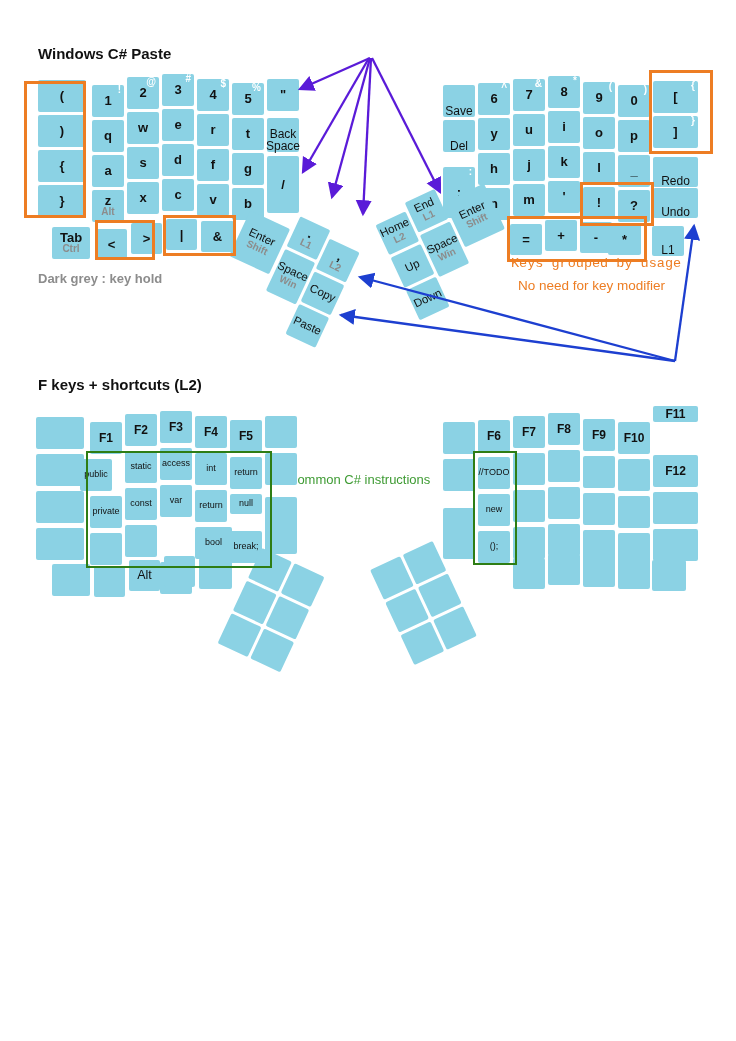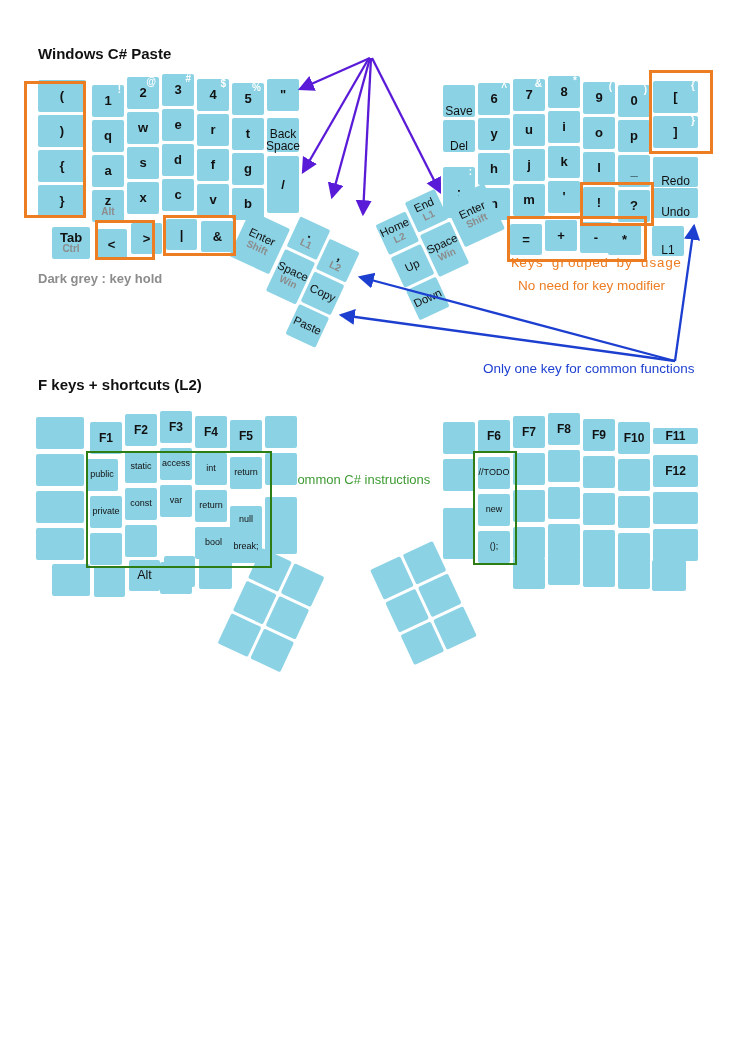--- a/index.html
+++ b/index.html
@@ -34,21 +34,20 @@
 <div class="page">
 
   <div class="title" style="left:38px;top:45px;">Windows C# Paste</div>
 
 
   <div class="note grey" style="left:38px;top:271px;font-size:13px;">Dark grey : key hold</div>
 
   <div class="note orange" style="left:511px;top:256px;font-family:Liberation Mono, monospace;">Keys grouped by usage</div>
   <div class="note orange" style="left:518px;top:278px;">No need for key modifier</div>
 
-  <div class="note blue" style="left:483px;top:361px;">Only one key for common functions</div>
 
   <div class="title" style="left:38px;top:376px;">F keys + shortcuts (L2)</div>
 
   <div class="note green" style="left:288px;top:472px;font-size:13px;">Common C# instructions</div>
 
   <div id="boards">
       <div>
         <div class="key" style="left: 38px; top: 80px; width: 48px; height: 32px;">
           <span>(</span>
         </div>
@@ -271,21 +270,21 @@
           <span>F3</span>
         </div>
         <div class="key fn" style="left: 195px; top: 416px; width: 32px; height: 32px;">
           <span>F4</span>
         </div>
         <div class="key fn" style="left: 230px; top: 420px; width: 32px; height: 32px;">
           <span>F5</span>
         </div>
         <div class="key" style="left: 265px; top: 416px; width: 32px; height: 32px;"></div>
         <div class="key" style="left: 36px; top: 454px; width: 48px; height: 32px;"></div>
-        <div class="key instr" style="left: 86px; top: 459px; width: 32px; height: 32px;">
+        <div class="key instr" style="left: 80px; top: 459px; width: 32px; height: 32px;">
           <span>public</span>
         </div>
         <div class="key instr" style="left: 125px; top: 451px; width: 32px; height: 32px;">
           <span>static</span>
         </div>
         <div class="key instr" style="left: 160px; top: 448px; width: 32px; height: 32px;">
           <span>access</span>
         </div>
         <div class="key instr" style="left: 195px; top: 453px; width: 32px; height: 32px; align-items: center;">
           <span>int</span>
@@ -300,21 +299,21 @@
         </div>
         <div class="key instr" style="left: 125px; top: 488px; width: 32px; height: 32px;">
           <span>const</span>
         </div>
         <div class="key instr" style="left: 160px; top: 485px; width: 32px; height: 32px;">
           <span>var</span>
         </div>
         <div class="key instr" style="left: 195px; top: 490px; width: 32px; height: 32px;">
           <span>return</span>
         </div>
-        <div class="key instr" style="left: 230px; top: 494px; width: 32px; height: 28px; margin-top: 12px;">
+        <div class="key instr" style="left: 230px; top: 494px; width: 32px; height: 20px;">
           <span>null</span>
         </div>
         <div class="key" style="left: 265px; top: 497px; width: 32px; height: 57px;"></div>
         <div class="key" style="left: 36px; top: 528px; width: 48px; height: 32px;"></div>
         <div class="key" style="left: 90px; top: 533px; width: 32px; height: 32px;"></div>
         <div class="key" style="left: 125px; top: 525px; width: 32px; height: 32px;"></div>
         <div class="key instr" style="left: 160px; top: 522px; width: 32px; height: 32px; margin-top: 40px;">
           <span>void</span>
         </div>
         <div class="key instr" style="left: 195px; top: 527px; width: 37px; height: 32px;">
@@ -341,21 +340,21 @@
         </div>
         <div class="key fn" style="left: 548px; top: 413px; width: 32px; height: 32px;">
           <span>F8</span>
         </div>
         <div class="key fn" style="left: 583px; top: 419px; width: 32px; height: 32px;">
           <span>F9</span>
         </div>
         <div class="key fn" style="left: 618px; top: 422px; width: 32px; height: 32px;">
           <span>F10</span>
         </div>
-        <div class="key fn" style="left: 653px; top: 428px; width: 45px; height: 16px;">
+        <div class="key fn" style="left: 653px; top: 406px; width: 45px; height: 16px;">
           <span>F11</span>
         </div>
         <div class="key" style="left: 443px; top: 459px; width: 32px; height: 32px;"></div>
         <div class="key instr" style="left: 478px; top: 457px; width: 32px; height: 32px;">
           <span>//TODO</span>
         </div>
         <div class="key" style="left: 513px; top: 453px; width: 32px; height: 32px;"></div>
         <div class="key" style="left: 548px; top: 450px; width: 32px; height: 32px;"></div>
         <div class="key" style="left: 583px; top: 456px; width: 32px; height: 32px;"></div>
         <div class="key" style="left: 618px; top: 459px; width: 32px; height: 32px;"></div>

